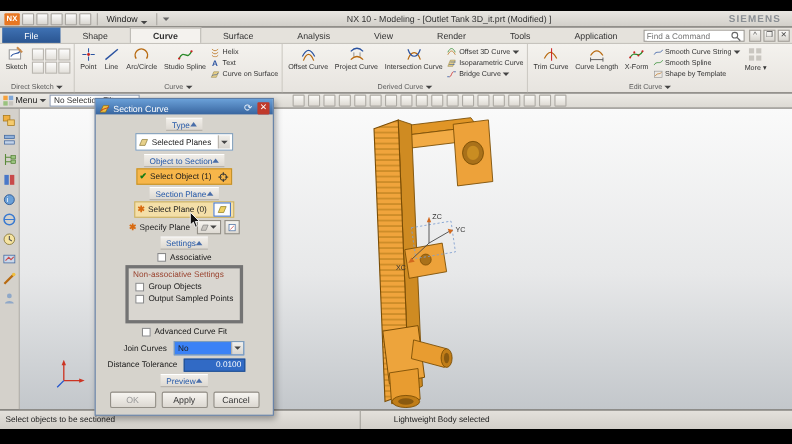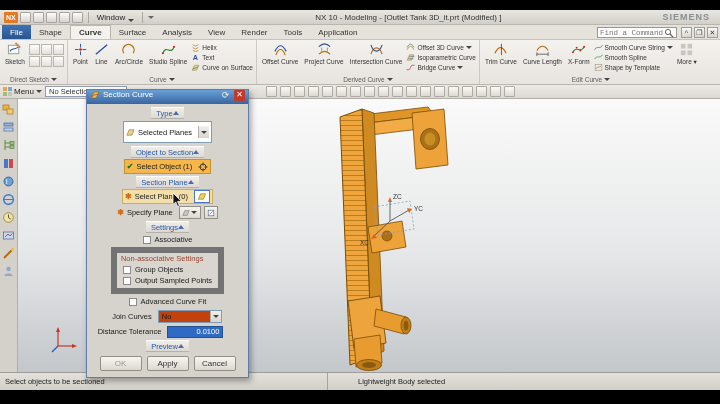--- a/index.html
+++ b/index.html
@@ -27,27 +27,27 @@
   .tb-sep { width:1px; height:11px; background:#aaa7a1; margin:0 3px; }
   .win-menu { display:flex; align-items:flex-end; gap:3px; font-size:8px; color:#222;
     background:none; border:none; padding:0 3px; font-family:inherit; }
   .caret-dn { width:0;height:0;border-left:3px solid transparent;border-right:3px solid transparent;border-top:3px solid #444; }
   .title-text { flex:1; text-align:center; font-size:8px; color:#333; white-space:nowrap; overflow:hidden; }
   .brand { font-size:9px; letter-spacing:1px; color:#8a8f94; font-weight:bold; margin-right:6px; }
 
   
   .tabrow { flex:none; height:15px; background:#e5e2dc; display:flex; align-items:stretch;
     padding-left:2px; font-size:8px; border-bottom:1px solid #c6c3bd; }
-  .tab { padding:0 8px; display:flex; align-items:center; color:#333; cursor:default; }
+  .tab { padding:0 20px; display:flex; align-items:center; color:#333; cursor:default; }
   .tab.file { background:linear-gradient(#3f72b4,#2a5591); color:#fff; }
   .tab.active { background:#f4f2ee; border:1px solid #b9b6b0; border-bottom:none; font-weight:bold; }
   .tab-spacer { flex:1; }
   .findbox { display:flex; align-items:center; background:#fff; border:1px solid #9a9790;
     height:11px; margin:2px 4px 0 0; padding:0 2px; }
-  .findbox input { border:none; outline:none; width:64px; font-size:7.5px; font-family:Liberation Mono, monospace; color:#666; }
+  .findbox input { border:none; outline:none; width:76px; font-size:7.5px; font-family:Liberation Sans, sans-serif; color:#666; }
   .mini-ic { width:10px; height:10px; display:inline-block; }
   .winctl { display:flex; gap:2px; align-items:center; margin-right:2px; }
   .winctl span { width:11px; height:11px; background:linear-gradient(#fbfaf8,#d8d5cf);
     border:1px solid #a09d97; font-size:7px; line-height:9px; text-align:center; color:#444; }
 
   
   .ribbon { flex:none; height:45px; background:linear-gradient(#f4f2ee,#e7e4df);
     display:flex; overflow:hidden; border-bottom:1px solid #b9b6b0; }
   .rgroup { position:relative; display:flex; flex-direction:column; padding:2px 3px 10px;
     border-right:1px solid #cdcac4; }
@@ -89,21 +89,21 @@
   .statusbar { flex:none; height:18px; background:linear-gradient(#e4e1dc,#d2cfc9);
     border-top:1px solid #9f9c96; display:flex; align-items:center; font-size:7.5px; color:#222;gap:25px; }
   .status-left { width:328px; padding-left:5px; border-right:1px solid #a5a29c; height:100%; display:flex; align-items:center; }
   .status-right { padding-left:5px; flex:1; }
 
   
   .dialog { position:absolute; left:86px; top:89px; width:163px; height:289px;
     background:#d6d3cc; border:1px solid #5f7da5; box-shadow:2px 3px 6px rgba(0,0,0,.35);
     display:flex; flex-direction:column; font-size:8px; z-index:20; }
   .dlg-title { flex:none; height:14px; background:linear-gradient(#6aa0d8,#38659f);
-    color:#fff; display:flex; align-items:flex-start; padding:0 3px; gap:3px; font-size:8px; }
+    color:#fff; display:flex; align-items:flex-end; padding:0 3px; gap:3px; font-size:8px; }
   .dlg-title .t { flex:1; white-space:nowrap; }
   .dlg-tic { width:10px; height:10px; }
   .dlg-reset { width:11px; height:11px; color:#eaf2fb; font-size:9px; line-height:11px; text-align:center; }
   .dlg-close { width:11px; height:11px; background:#c0392b; color:#fff; font-size:8px;
     line-height:10px; text-align:center; border-radius:1px; }
   .dlg-body { flex:1; display:flex; flex-direction:column; padding:2px 0 0;align-items:center; }
   .sec-hd { height:12px; background:linear-gradient(#f1eee9,#ddd9d2); border-top:1px solid #fff;
     border-bottom:1px solid #b5b1aa; color:#2458a8; display:flex; align-items:center;
     padding:0 5px; font-size:7.5px; margin-top:1px; }
   .sec-hd .sp { flex:1; }
@@ -119,23 +119,23 @@
   .hl-orange { background:#f7b64a; border:1px solid #c4922a; }
   .hl-tan { background:#f4dfa8; border:1px solid #c9ae62; }
   .check { color:#157a15; font-weight:bold; font-size:8px; }
   .ast { color:#d86a10; font-weight:bold; font-size:8px; }
   .sq-btn { width:16px; height:13px; background:#fdfdfd; border:1px solid #4a78c8;
     display:flex; align-items:center; justify-content:center; flex:none; }
   .sq-btn2 { width:14px; height:13px; background:linear-gradient(#f6f4f0,#ddd9d2); border:1px solid #938f87;
     display:flex; align-items:center; justify-content:center; flex:none; }
   .cb { width:8px; height:8px; background:#fff; border:1px solid #8a8a8a; flex:none; }
   .cb-row { display:flex; align-items:center; gap:4px; padding:2px 7px; font-size:7.5px; }
-  .groupbox { margin:1px 22px; border:6px solid #737373; background:#d9d6d0; padding-bottom:2px; }
+  .groupbox { margin:1px 22px; border:3px solid #737373; background:#d9d6d0; padding-bottom:14px; }
   .groupbox .gb-title { color:#9a4430; font-size:7.5px; padding:1px 4px; }
-  .sm-combo { width:64px; background:#c2410c; border:1px solid #7f9db9; height:13px;
+  .sm-combo { width:64px; background:#3b82f6; border:1px solid #7f9db9; height:13px;
     display:flex; align-items:center; padding-left:3px; font-size:7.5px; margin-right:4px; }
   .tol-field { width:56px; height:12px; background:#316ac5; color:#fff; font-size:7.5px;
     display:flex; align-items:center; justify-content:flex-end; padding:0 3px; margin-right:17px;
     border:1px solid #24508f; }
   .dlg-btnrow { margin-top:auto; display:flex; justify-content:center; gap:5px; padding:4px 0 6px; }
   .btn { height:15px; min-width:42px; font-size:8px; font-family:inherit; color:#333;
     background:linear-gradient(#f7f5f1,#dcd8d1); border:1px solid #938f87; border-radius:2px; }
   .btn.disabled { color:#9a9a9a; }
 
   .cursor { position:absolute; left:172px; top:193px; z-index:40; }

